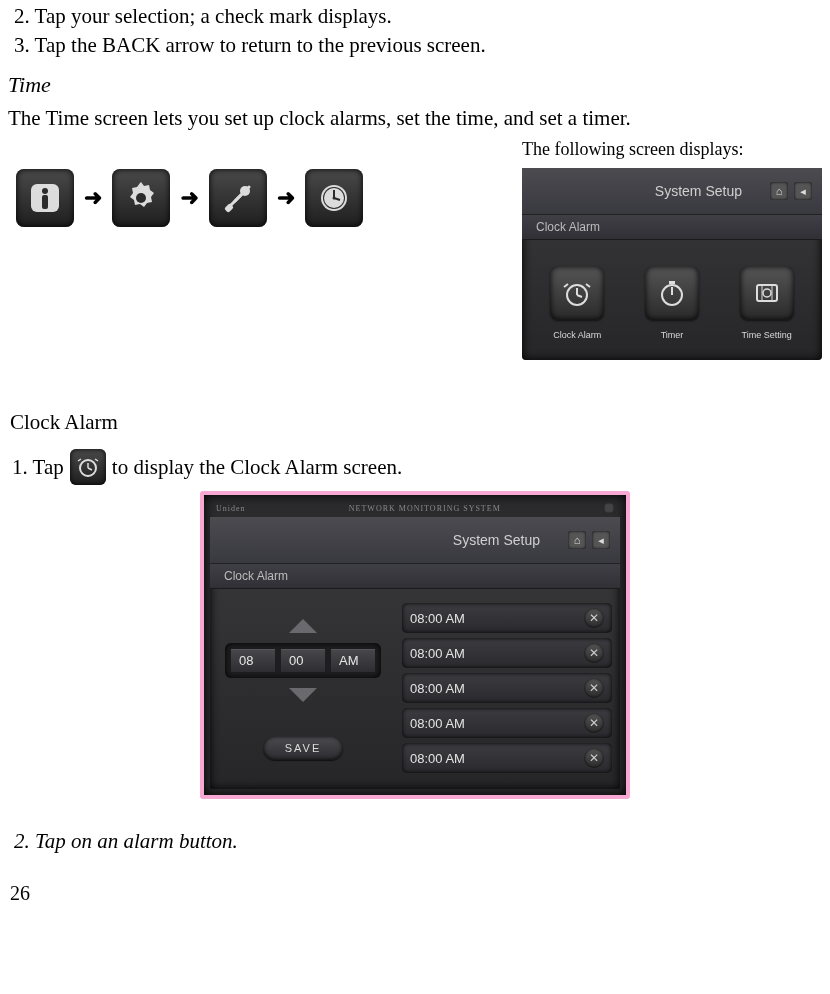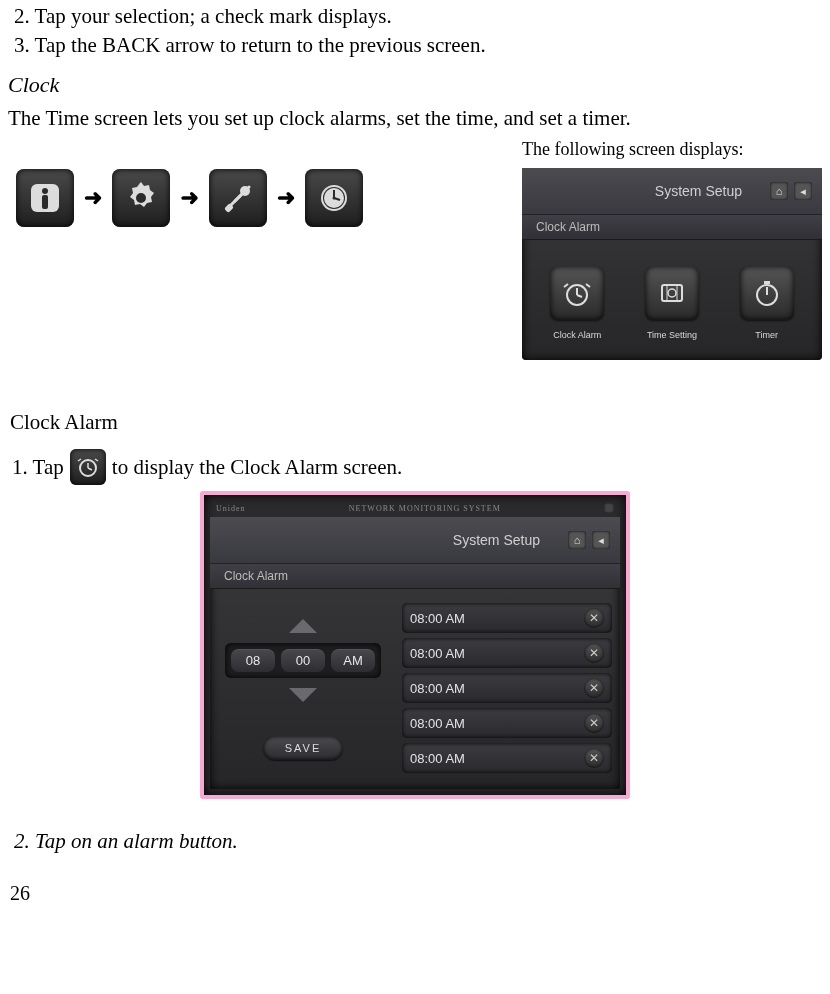--- a/index.html
+++ b/index.html
@@ -159,23 +159,23 @@
     width:0;height:0;border-left:14px solid transparent;border-right:14px solid transparent;
   }
   .arrow-up { border-bottom:14px solid #6a6a6e; }
   .arrow-down { border-top:14px solid #6a6a6e; }
   .picker-row {
     display:flex; gap:6px; background:#1e1e20; padding:6px; border-radius:6px;
     box-shadow: inset 0 0 6px #000;
   }
   .picker-row .cellv {
     background: linear-gradient(#48484c,#2e2e32);
-    border-radius:8px; padding:4px 8px;
+    border-radius:0; padding:4px 8px;
     font-size:13px; color:#e6e6e6;
-    min-width:28px; text-align:center;
+    min-width:28px; text-align:left;
     box-shadow: inset 0 1px 0 rgba(255,255,255,.08);
   }
   .save-btn {
     margin-top:24px;
     padding:6px 22px;
     border-radius:14px;
     background: linear-gradient(#4b4b50,#2c2c30);
     font-size:11px; letter-spacing:2px; color:#dcdcdc;
     box-shadow: inset 0 0 4px #000, 0 1px 1px rgba(0,0,0,.6);
     text-align: right;
@@ -204,21 +204,21 @@
   }
 </style>
 </head>
 <body>
 
 <div class="page">
 
   <div class="step">2. Tap your selection; a check mark displays.</div>
   <div class="step">3. Tap the BACK arrow to return to the previous screen.</div>
 
-  <div class="sec-heading">Clock</div>
+  <div class="sec-heading">Time</div>
 
   <div class="body-text">The Time screen lets you set up clock alarms, set the time, and set a timer.</div>
 
   <div class="two-col">
     <div class="col-left">
 
       <div class="icon-row">
 
         <div class="sq-icon">
           <svg width="34" height="34" viewBox="0 0 34 34">
@@ -287,37 +287,37 @@
                 <line x1="17" y1="19" x2="22" y2="21" stroke="#ddd" stroke-width="2"></line>
                 <path d="M8 8 L4 11" stroke="#ddd" stroke-width="2"></path>
                 <path d="M26 8 L30 11" stroke="#ddd" stroke-width="2"></path>
               </svg>
             </div>
             <div class="lbl">Clock Alarm</div>
           </div>
           <div class="cell">
             <div class="mic">
               <svg width="34" height="34" viewBox="0 0 34 34">
+                <circle cx="17" cy="19" r="10" fill="none" stroke="#ddd" stroke-width="2"></circle>
+                <line x1="17" y1="19" x2="17" y2="11" stroke="#ddd" stroke-width="2"></line>
+                <rect x="14" y="5" width="6" height="3" fill="#ddd"></rect>
+              </svg>
+            </div>
+            <div class="lbl">Timer</div>
+          </div>
+          <div class="cell">
+            <div class="mic">
+              <svg width="34" height="34" viewBox="0 0 34 34">
                 <rect x="7" y="9" width="20" height="16" rx="2" fill="none" stroke="#ddd" stroke-width="2"></rect>
                 <line x1="12" y1="9" x2="12" y2="25" stroke="#ddd" stroke-width="1"></line>
                 <line x1="22" y1="9" x2="22" y2="25" stroke="#ddd" stroke-width="1"></line>
                 <circle cx="17" cy="17" r="4" fill="none" stroke="#ddd" stroke-width="1.5"></circle>
               </svg>
             </div>
             <div class="lbl">Time Setting</div>
-          </div>
-          <div class="cell">
-            <div class="mic">
-              <svg width="34" height="34" viewBox="0 0 34 34">
-                <circle cx="17" cy="19" r="10" fill="none" stroke="#ddd" stroke-width="2"></circle>
-                <line x1="17" y1="19" x2="17" y2="11" stroke="#ddd" stroke-width="2"></line>
-                <rect x="14" y="5" width="6" height="3" fill="#ddd"></rect>
-              </svg>
-            </div>
-            <div class="lbl">Timer</div>
           </div>
         </div>
       </div>
     </div>
   </div>
 
   <div class="subheading">Clock Alarm</div>
 
   <div class="inline-step">
     <span>1. Tap</span>

